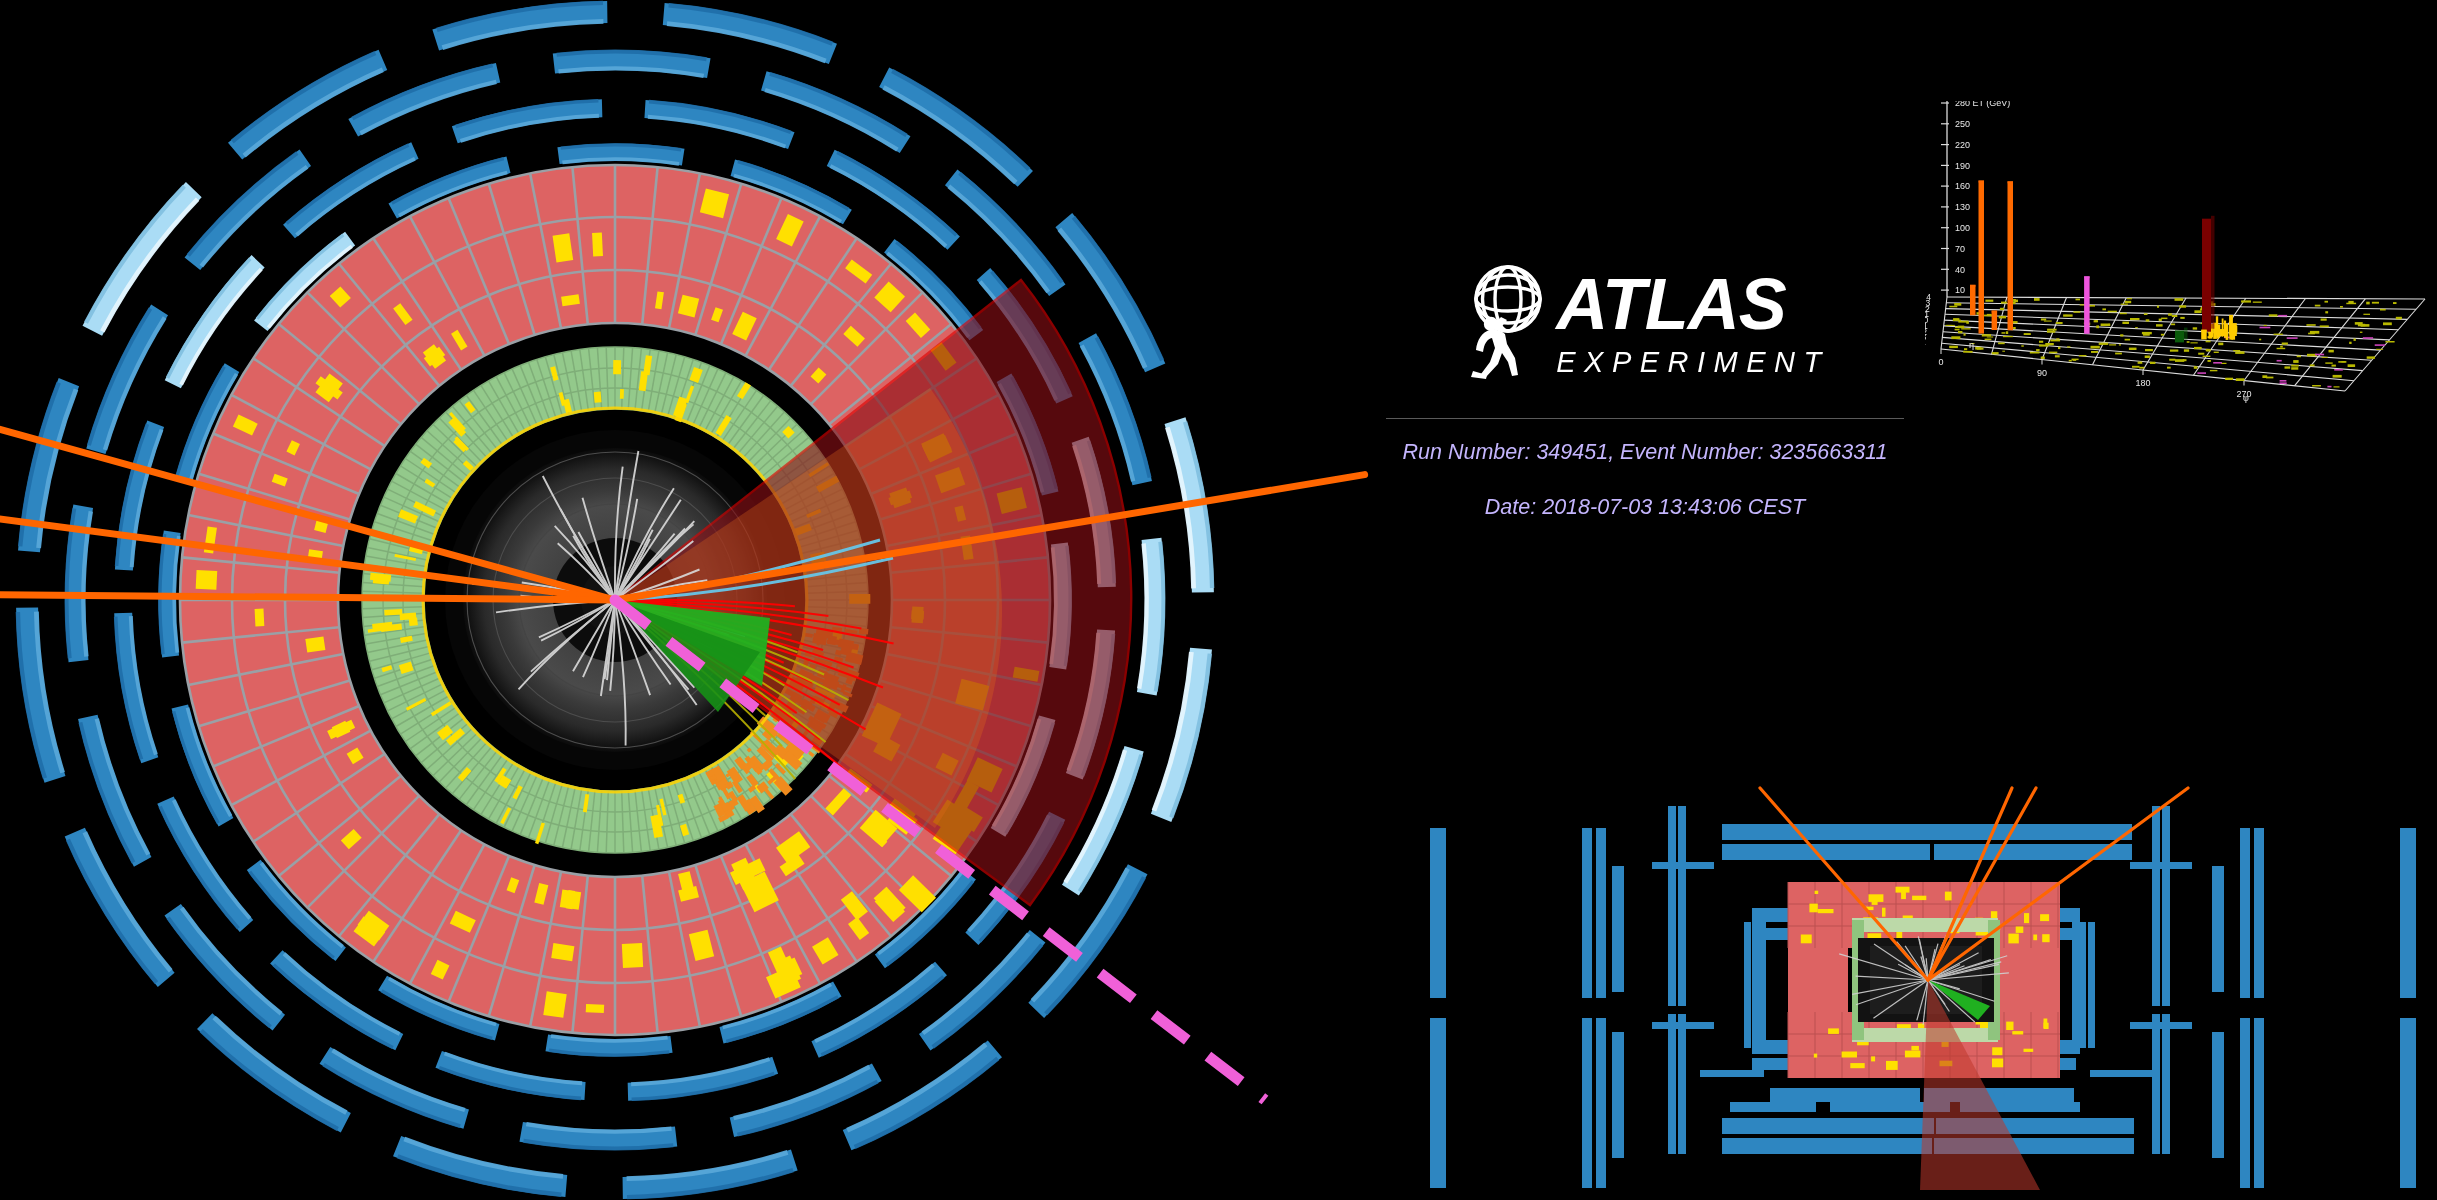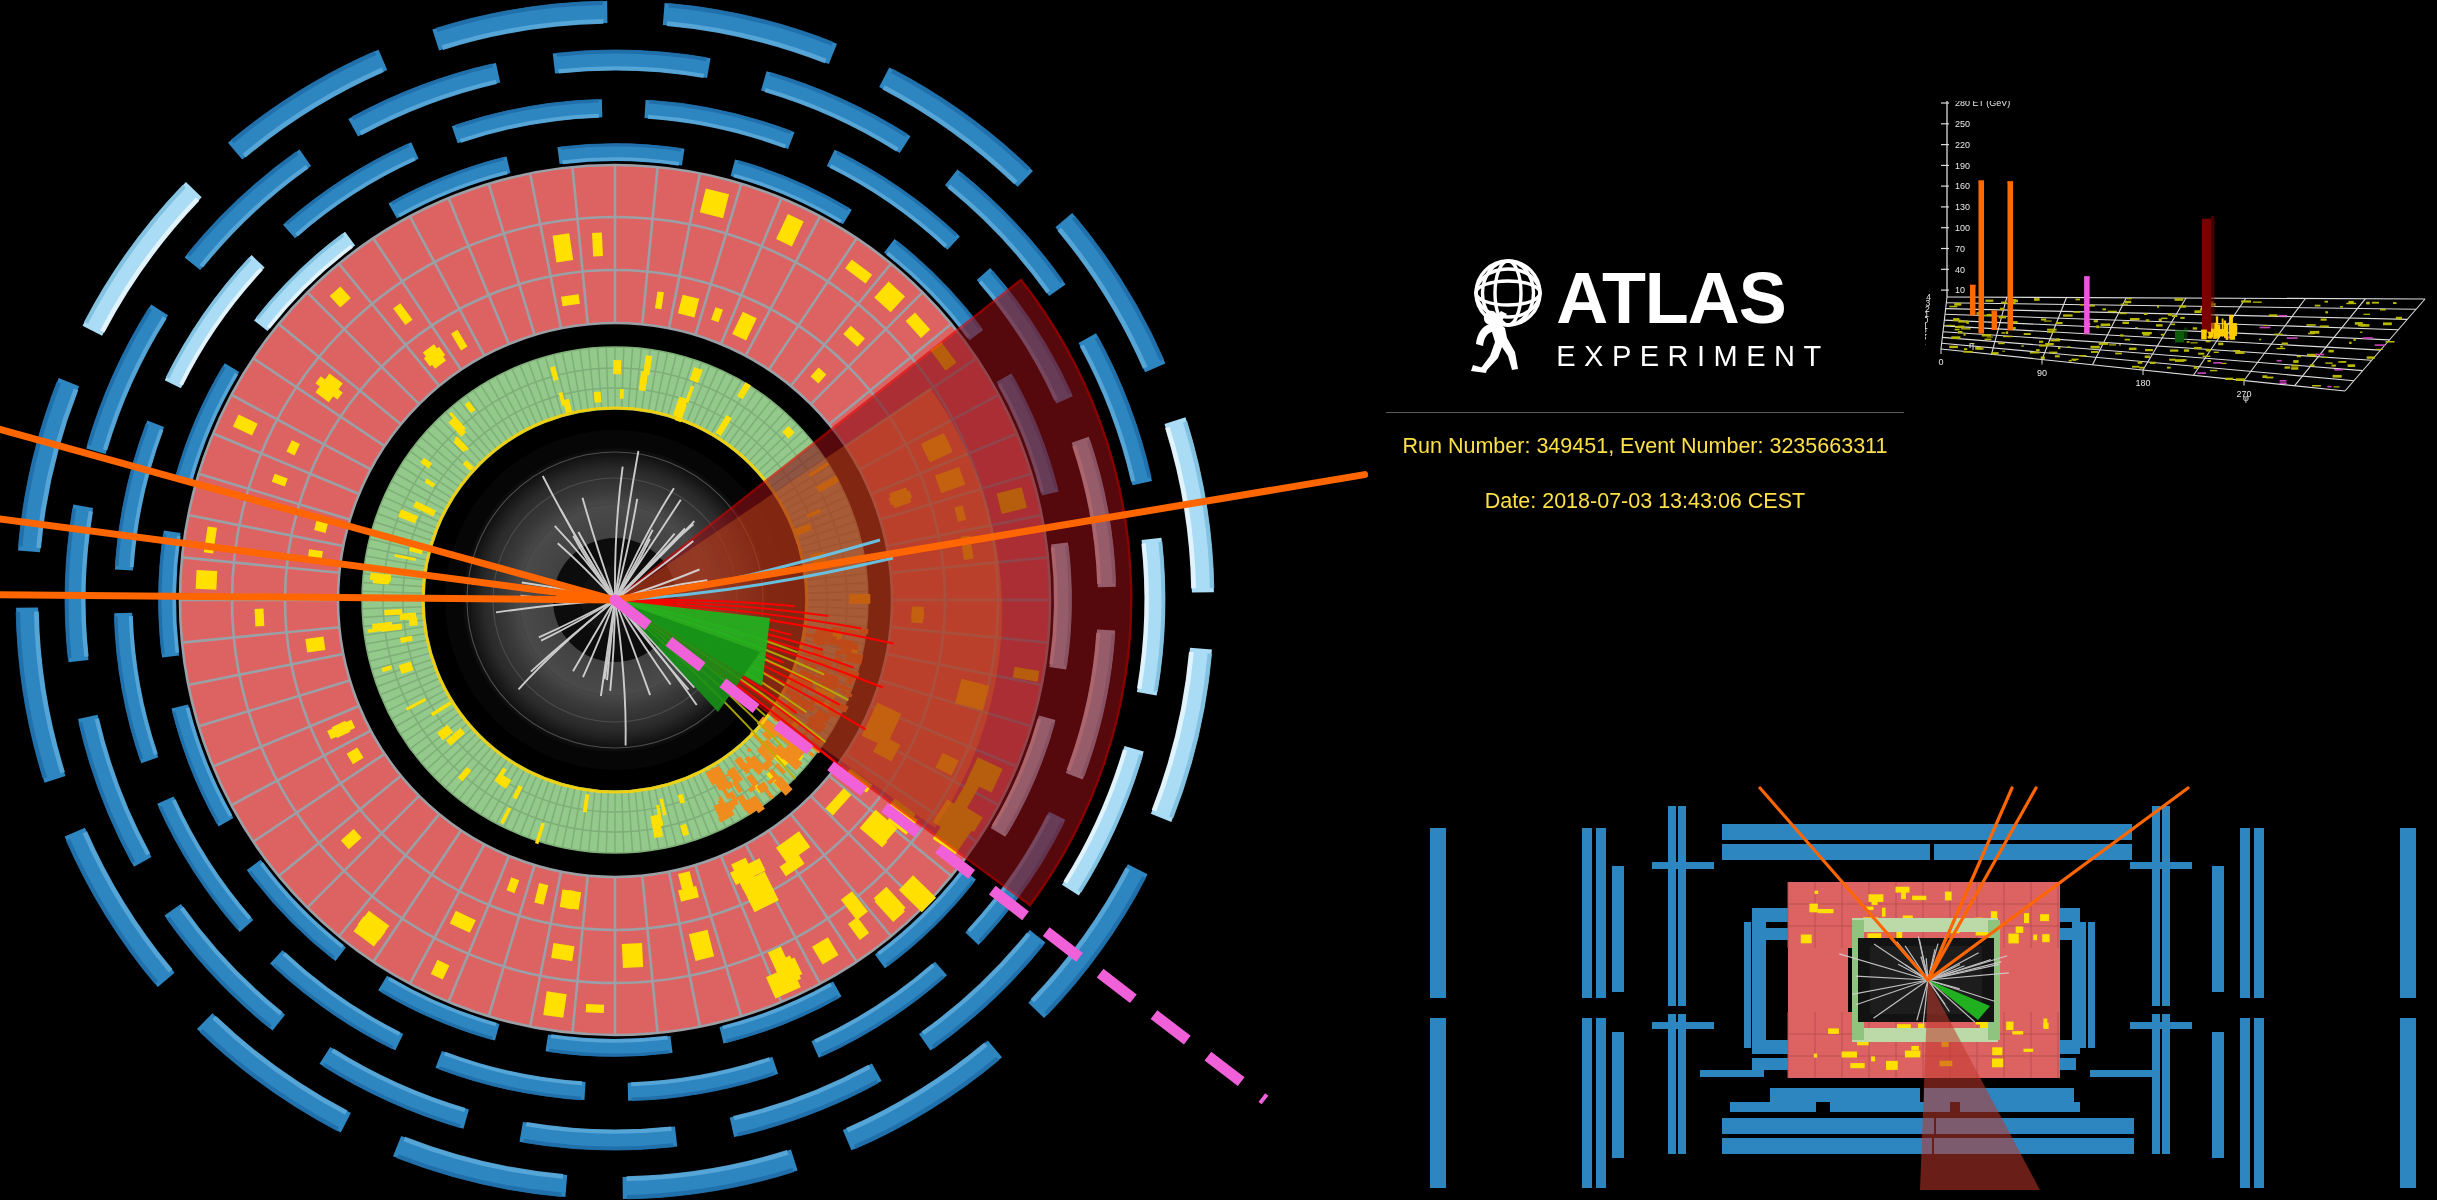--- a/index.html
+++ b/index.html
@@ -4,30 +4,30 @@
 <style>
   html,body{margin:0;padding:0;background:#000;}
   body{width:2437px;height:1200px;overflow:hidden;font-family:"Liberation Sans",sans-serif;}
   #stage{position:relative;width:2437px;height:1200px;background:#000;}
 
   
   #xy-view{position:absolute;left:0;top:0;width:1390px;height:1200px;}
   #xy-view svg{display:block;}
 
   
-  #info-panel{position:absolute;left:1380px;top:230px;width:530px;height:330px;}
+  #info-panel{position:absolute;left:1380px;top:236px;width:530px;height:330px;font-style:italic;}
   #logo-row{display:flex;align-items:center;justify-content:center;gap:4px;height:170px;}
   #atlas-mark{width:92px;height:118px;flex:0 0 auto;}
   #logo-words{display:flex;flex-direction:column;align-items:flex-start;margin-top:6px;}
   #atlas-word{color:#fff;font-size:72px;font-weight:bold;letter-spacing:-1px;line-height:0.92;
               font-family:"Liberation Sans",sans-serif;}
   #experiment-word{color:#fff;font-size:29px;letter-spacing:8.5px;line-height:1;margin-top:10px;
               font-family:"Liberation Sans",sans-serif;}
   #info-rule{height:1px;background:#5a5a5a;margin:12px 6px 0 6px;}
-  .info-line{color:#fde047;text-align:center;font-size:21.5px;font-family:"Liberation Sans",sans-serif;}
+  .info-line{color:#c4b5fd;text-align:center;font-size:21.5px;font-family:"Liberation Sans",sans-serif;}
   #run-line{margin-top:21px;}
   #date-line{margin-top:30px;}
 
   
   #lego-plot{position:absolute;left:1925px;top:101px;width:512px;height:310px;}
   #lego-plot svg{display:block;}
 
   
   #rz-view{position:absolute;left:1400px;top:770px;width:1037px;height:420px;}
   #rz-view svg{display:block;}

